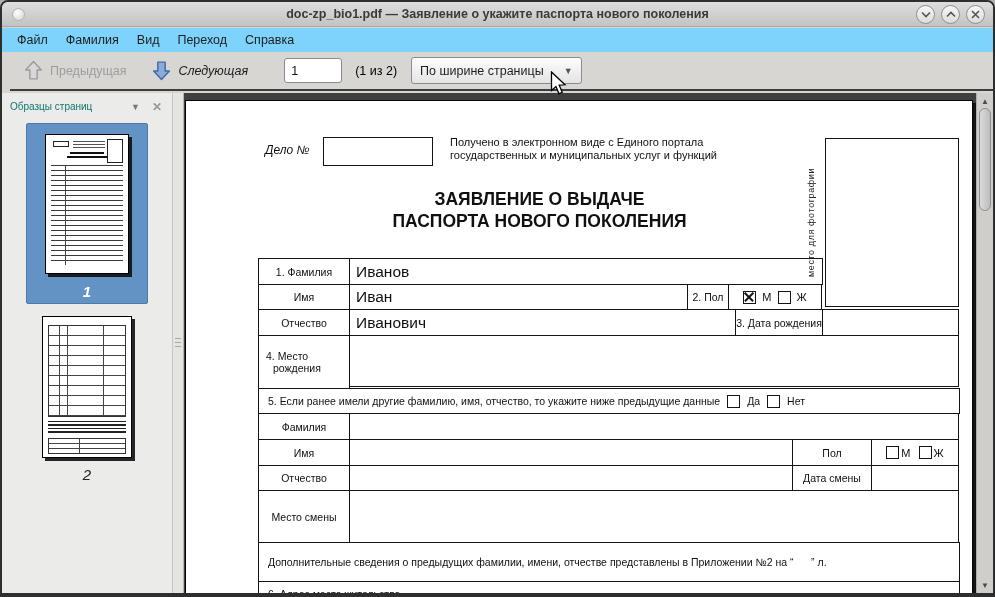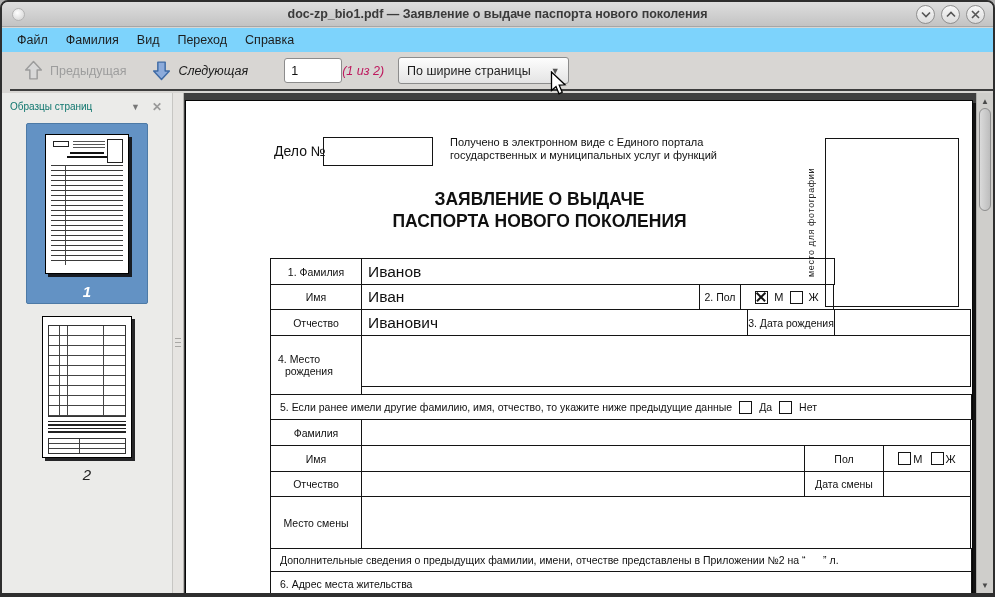--- a/index.html
+++ b/index.html
@@ -46,21 +46,21 @@
   }
   .tbtn { display:flex; align-items:center; gap:5px; padding:3px 6px; border-radius:3px; }
   .tbtn.prev { margin-left:6px; }
   .tbtn.next { margin-left:12px;font-style:italic; }
   .tbtn-label { font-size:12.5px; color:#1d1d1d; }
   .tbtn.disabled .tbtn-label { color:#9d9d9d; }
   .pageinput {
     margin-left:30px; width:58px; height:25px; border:1px solid #8c8c8c; border-radius:3px;
     background:#fff; font-family:inherit; font-size:12.5px; color:#111; padding:0 6px; outline:none;
   }
-  .pagecount { font-size:12.5px; color:#be185d;font-style:italic; }
+  .pagecount { margin-left:13px; font-size:12.5px; color:#000000; }
   .zoomdd {
     margin-left:14px; height:27px; min-width:168px; border:1px solid #8c8c8c; border-radius:3px;
     background:linear-gradient(#fdfdfd,#e4e4e4);
     display:flex; align-items:center; justify-content:space-between; padding:0 8px; gap:20px;
   }
   .zoomdd .lbl { font-size:12.5px; color:#1d1d1d; }
   .zoomdd .arr { font-size:9px; color:#555; }
   
   .content { position:absolute; left:0; right:0; top:91px; bottom:0; display:flex; }
   .sidebar { width:170px; background:#ebebe9; position:relative; flex:none; }
@@ -133,32 +133,32 @@
     font-size:8px; color:#4a4a4a; }
   .varrow.up { top:1px; }
   .varrow.down { bottom:1px; }
   .vthumb {
     position:absolute; left:2px; width:12px; top:15px; height:103px;
     background:linear-gradient(to right,#dadada,#bdbdbd);
     border:1px solid #8d8d8d; border-radius:7px;
   }
   
   .page * { color:#101010; }
-  .case-label { position:absolute; left:88px; top:42px; font-size:14px; }
+  .case-label { position:absolute; left:79px; top:42px; font-size:12px;font-style:italic; }
   .case-box { position:absolute; left:137px; top:36px; width:110px; height:29px; border:1.5px solid #141414; }
   .received { position:absolute; left:264px; top:35px; width:280px; font-size:11px; line-height:13px; }
   .doc-title { position:absolute; left:70px; top:87px; width:567px; text-align:center;
     font-size:17.5px; font-weight:bold; line-height:22px; }
   .photo-box { position:absolute; left:639px; top:37px; width:134px; height:169px; border:1.5px solid #141414; }
   .photo-cap { position:absolute; left:620px; top:37px; height:169px; display:flex; align-items:center; justify-content:center;
     writing-mode:vertical-rl; transform:rotate(180deg); font-size:9px; letter-spacing:0.6px; color:#222; }
   .ftable { position:absolute; left:72px; top:157px; }
   .frow { display:flex; }
   .frow + .frow { margin-top:-1px; }
-  .fcell { border:1px solid #141414; display:flex; align-items:center; background:transparent;margin-left:12px; }
+  .fcell { border:1px solid #141414; display:flex; align-items:center; background:transparent; }
   .fcell + .fcell { margin-left:-1px; }
   .flabel { justify-content:center; font-size:10.5px; text-align:center; }
   .fvalue { font-size:15.5px; padding-left:6px; }
   .fsmall { font-size:10.5px; justify-content:center; }
   .cb { width:13px; height:13px; border:1.5px solid #141414; display:inline-block; position:relative; background:#fff; flex:none; }
   .cb.checked::before, .cb.checked::after {
     content:""; position:absolute; left:-1px; top:4.5px; width:12px; height:1.5px; background:#141414;
   }
   .cb.checked::before { transform:rotate(45deg); }
   .cb.checked::after { transform:rotate(-45deg); }
@@ -170,21 +170,21 @@
   
   .cursor { position:absolute; left:548px; top:69px; z-index:50; pointer-events:none; }
 </style>
 </head>
 <body>
 
 <div class="win">
 
   <div class="titlebar">
     <span class="winmenu-dot"></span>
-    <span class="title">doc-zp_bio1.pdf — Заявление о выдаче паспорта нового поколения</span>
+    <span class="title">doc-zp_bio1.pdf — Заявление о укажите паспорта нового поколения</span>
     <div class="winbtns">
       <div class="wbtn">
         <svg width="10" height="7" viewBox="0 0 10 7">
             <polyline points="1,1.5 5,5.5 9,1.5" fill="none" stroke="#555" stroke-width="1.6"></polyline>
           </svg>
       </div>
       <div class="wbtn">
         <svg width="10" height="7" viewBox="0 0 10 7">
             <polyline points="1,5.5 5,1.5 9,5.5" fill="none" stroke="#555" stroke-width="1.6"></polyline>
           </svg>
@@ -296,21 +296,21 @@
           </div>
 
           <div class="frow">
             <div class="fcell flabel" style="width:92px;height:27px;">Отчество</div>
             <div class="fcell fvalue" style="width:387px;height:27px;">Иванович</div>
             <div class="fcell fsmall" style="width:88px;height:27px;">3. Дата рождения</div>
             <div class="fcell" style="width:137px;height:27px;"></div>
           </div>
 
           <div class="frow">
-            <div class="fcell flabel two-line" style="width:92px;height:60px;">
+            <div class="fcell flabel two-line" style="width:92px;height:54px;">
               <div>
                   <div>4. Место</div>
                   <div style="padding-left:7px;">рождения</div>
                 </div>
             </div>
             <div class="fcell" style="width:610px;height:52px;"></div>
           </div>
 
           <div class="frow">
             <div class="fcell q5cell" style="width:702px;height:26px;">
@@ -345,21 +345,21 @@
             <div class="fcell fsmall" style="width:80px;height:26px;">Дата смены</div>
             <div class="fcell" style="width:88px;height:26px;"></div>
           </div>
 
           <div class="frow">
             <div class="fcell flabel" style="width:92px;height:53px;">Место смены</div>
             <div class="fcell" style="width:610px;height:53px;"></div>
           </div>
 
           <div class="frow">
-            <div class="fcell notecell" style="width:702px;height:24px;">Дополнительные сведения о предыдущих фамилии, имени, отчестве представлены в Приложении №2 на “&nbsp;&nbsp;&nbsp;&nbsp;&nbsp;&nbsp;” л.</div>
+            <div class="fcell notecell" style="width:702px;height:40px;">Дополнительные сведения о предыдущих фамилии, имени, отчестве представлены в Приложении №2 на “&nbsp;&nbsp;&nbsp;&nbsp;&nbsp;&nbsp;” л.</div>
           </div>
 
           <div class="frow">
             <div class="fcell q6cell" style="width:702px;height:40px;">6. Адрес места жительства</div>
           </div>
         </div>
       </div>
 
       <div class="vscroll">
         <div class="varrow up">▲</div>

